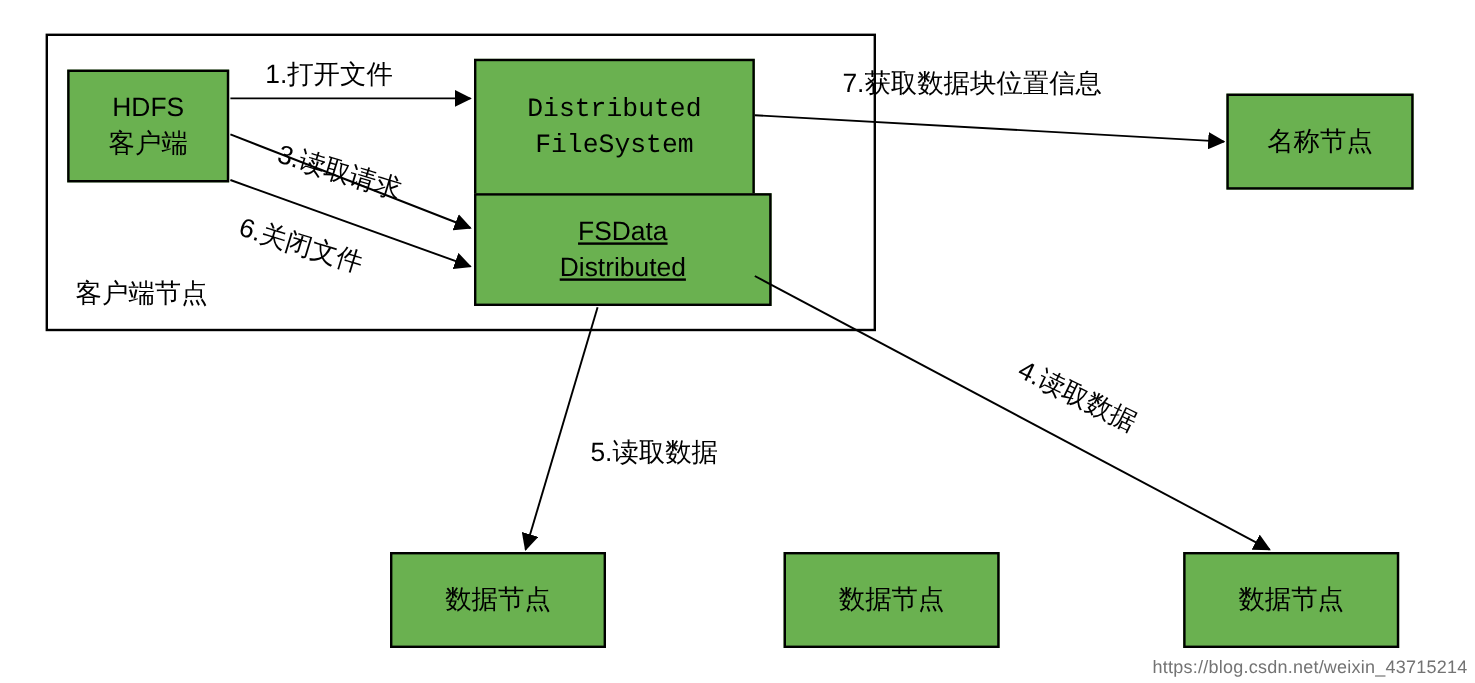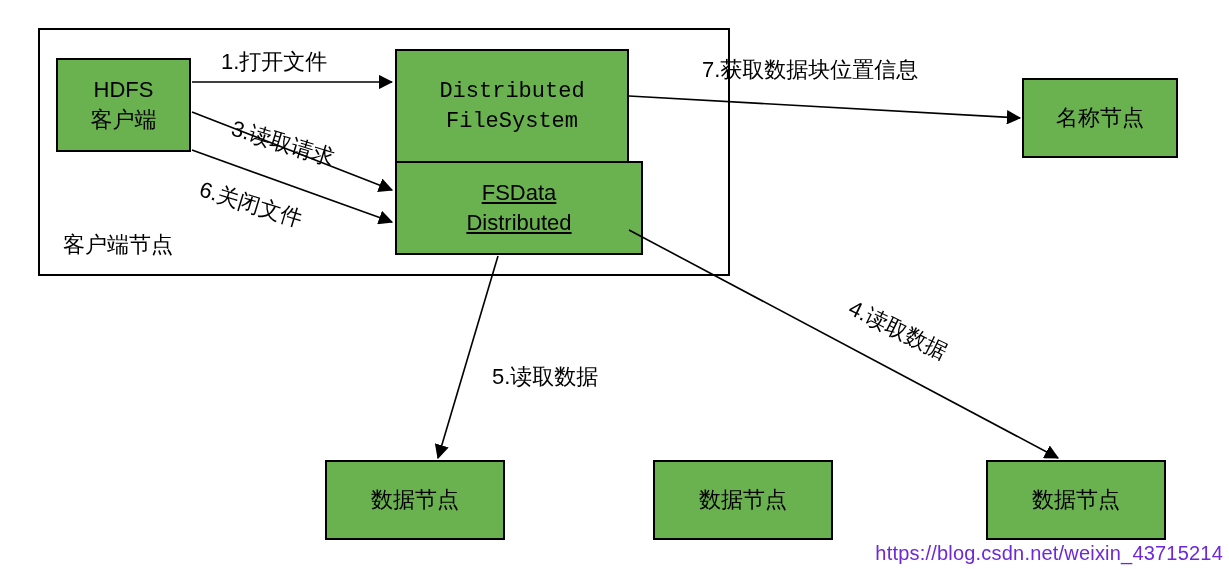--- a/index.html
+++ b/index.html
@@ -41,22 +41,22 @@
     position: absolute;
     left: 0; top: 0;
     width: 1229px;
     height: 569px;
     pointer-events: none;
   }
   .watermark {
     position: absolute;
     right: 6px;
     bottom: 4px;
-    font-size: 20px;
-    color: #6d28d9;
+    font-size: 15px;
+    color: #737373;
     letter-spacing: 0.2px;
     user-select: none;
     margin-top: 44px;
   }
 </style>
 </head>
 <body>
 
 <div class="container" style="left:38px; top:28px; width:692px; height:248px;"></div>
 

